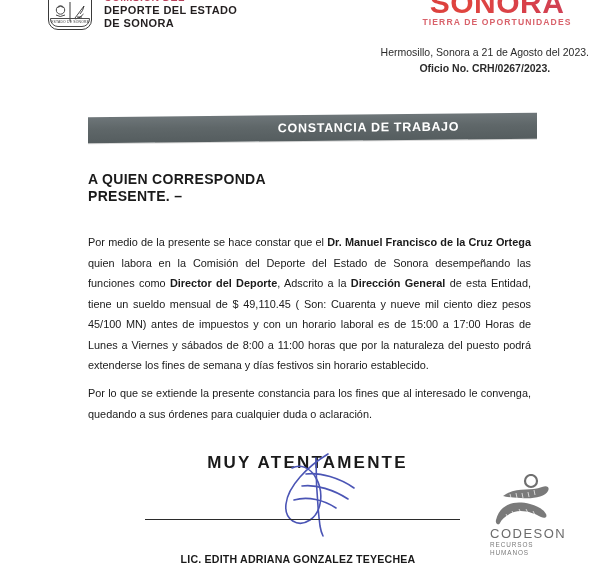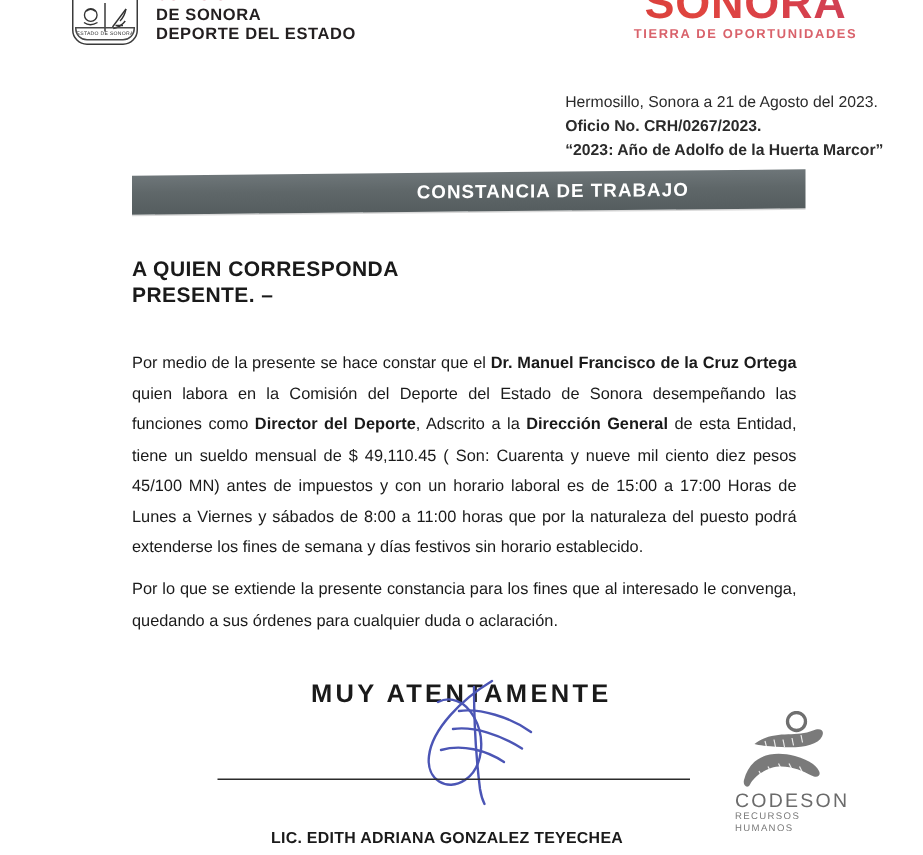--- a/index.html
+++ b/index.html
@@ -95,23 +95,23 @@
     font-weight: bold;
     letter-spacing: 1.1px;
     color: #d9626b;
     line-height: 11px;
     margin-top: -1px;
   }
 
   
   .meta-block {
     position: absolute;
-    top: 60px;
+    top: 44px;
     right: 26px;
-    text-align: left;
+    text-align: center;
     font-size: 10.5px;
     line-height: 16px;
     color: #2b2b2b;
   }
   .meta-line { white-space: nowrap; }
   .meta-line.bold { font-weight: bold; }
 
   
   .banner {
     position: absolute;
@@ -247,35 +247,34 @@
           <path d="M29 12 q3 -3 4 -8"></path>
           <path d="M24.5 17 q5 -1 8 -5"></path>
         </g>
       </svg>
     </div>
     <div class="crest-band">ESTADO DE SONORA</div>
   </div>
 
   <div class="org-name">
     <div class="org-line-top">COMISION DEL</div>
+    <div class="org-line">DEPORTE DEL ESTADO</div>
     <div class="org-line">DE SONORA</div>
-    <div class="org-line">DEPORTE DEL ESTADO</div>
   </div>
 
   <div class="sonora-logo">
     <div class="sonora-word">SONORA</div>
     <div class="sonora-sub">TIERRA DE OPORTUNIDADES</div>
   </div>
 
 </div>
 
 <div class="meta-block">
   <div class="meta-line">Hermosillo, Sonora a 21 de Agosto del 2023.</div>
   <div class="meta-line bold">Oficio No. CRH/0267/2023.</div>
-  <div class="meta-line bold">“2023: Año de Adolfo de la Huerta Marcor”</div>
 </div>
 
 <div class="banner">
   <div class="banner-text">CONSTANCIA DE TRABAJO</div>
 </div>
 
 <div class="addressee">
   <div>A QUIEN CORRESPONDA</div>
   <div>PRESENTE. –</div>
 </div>

